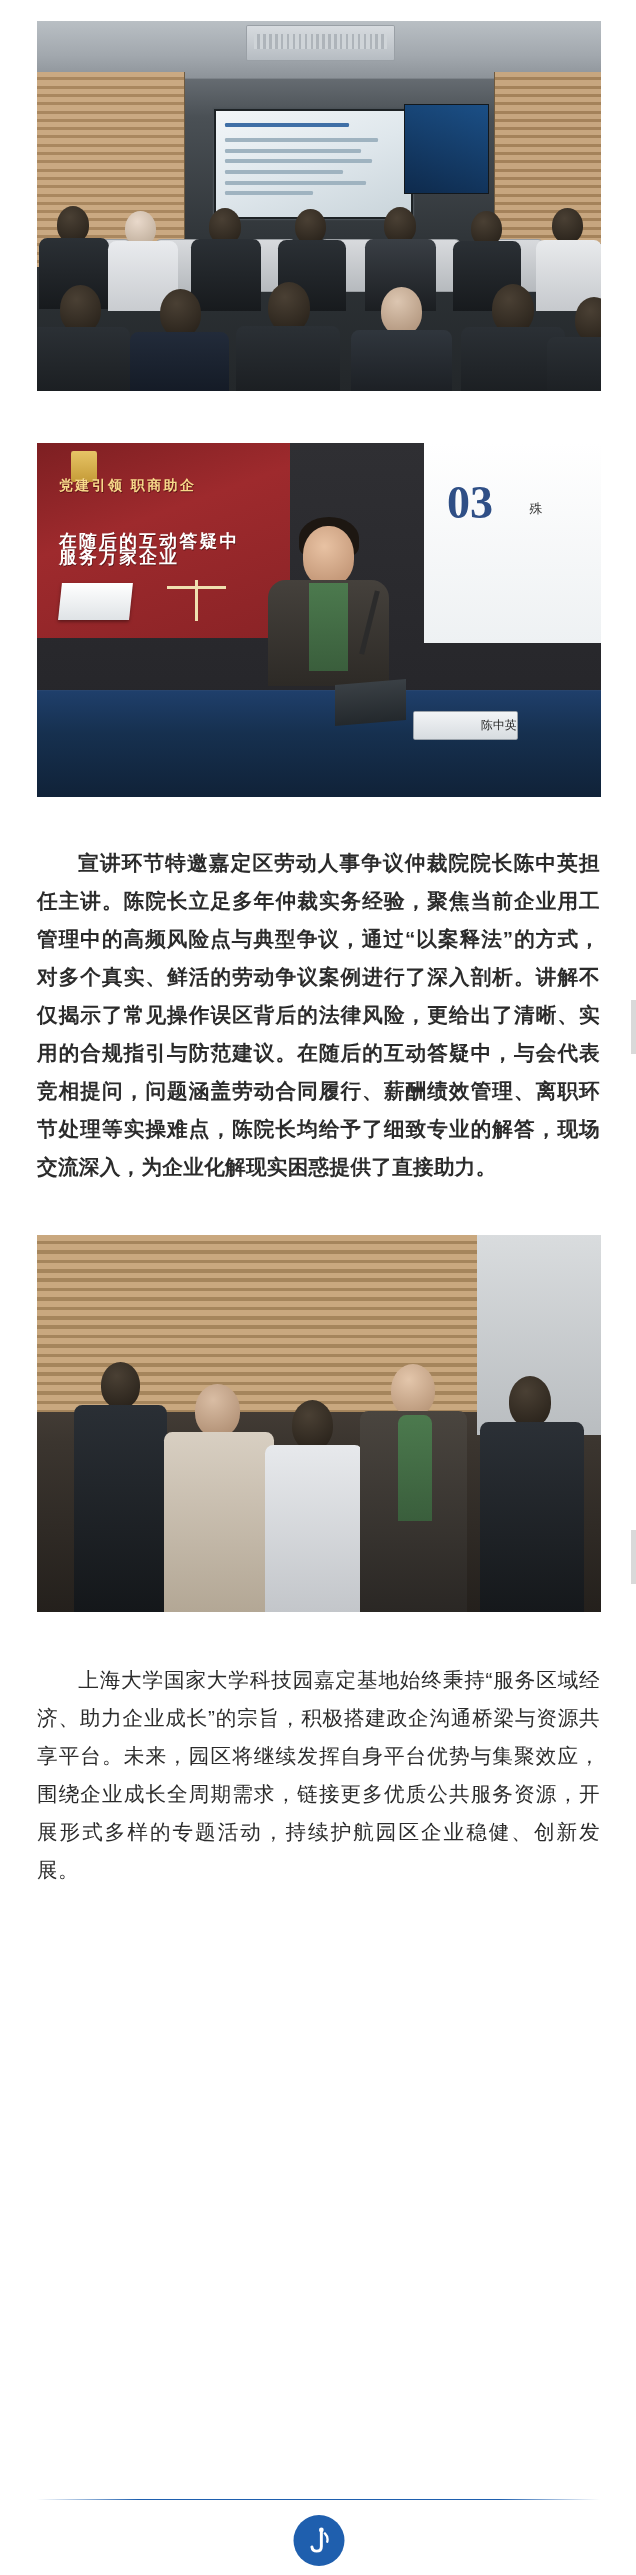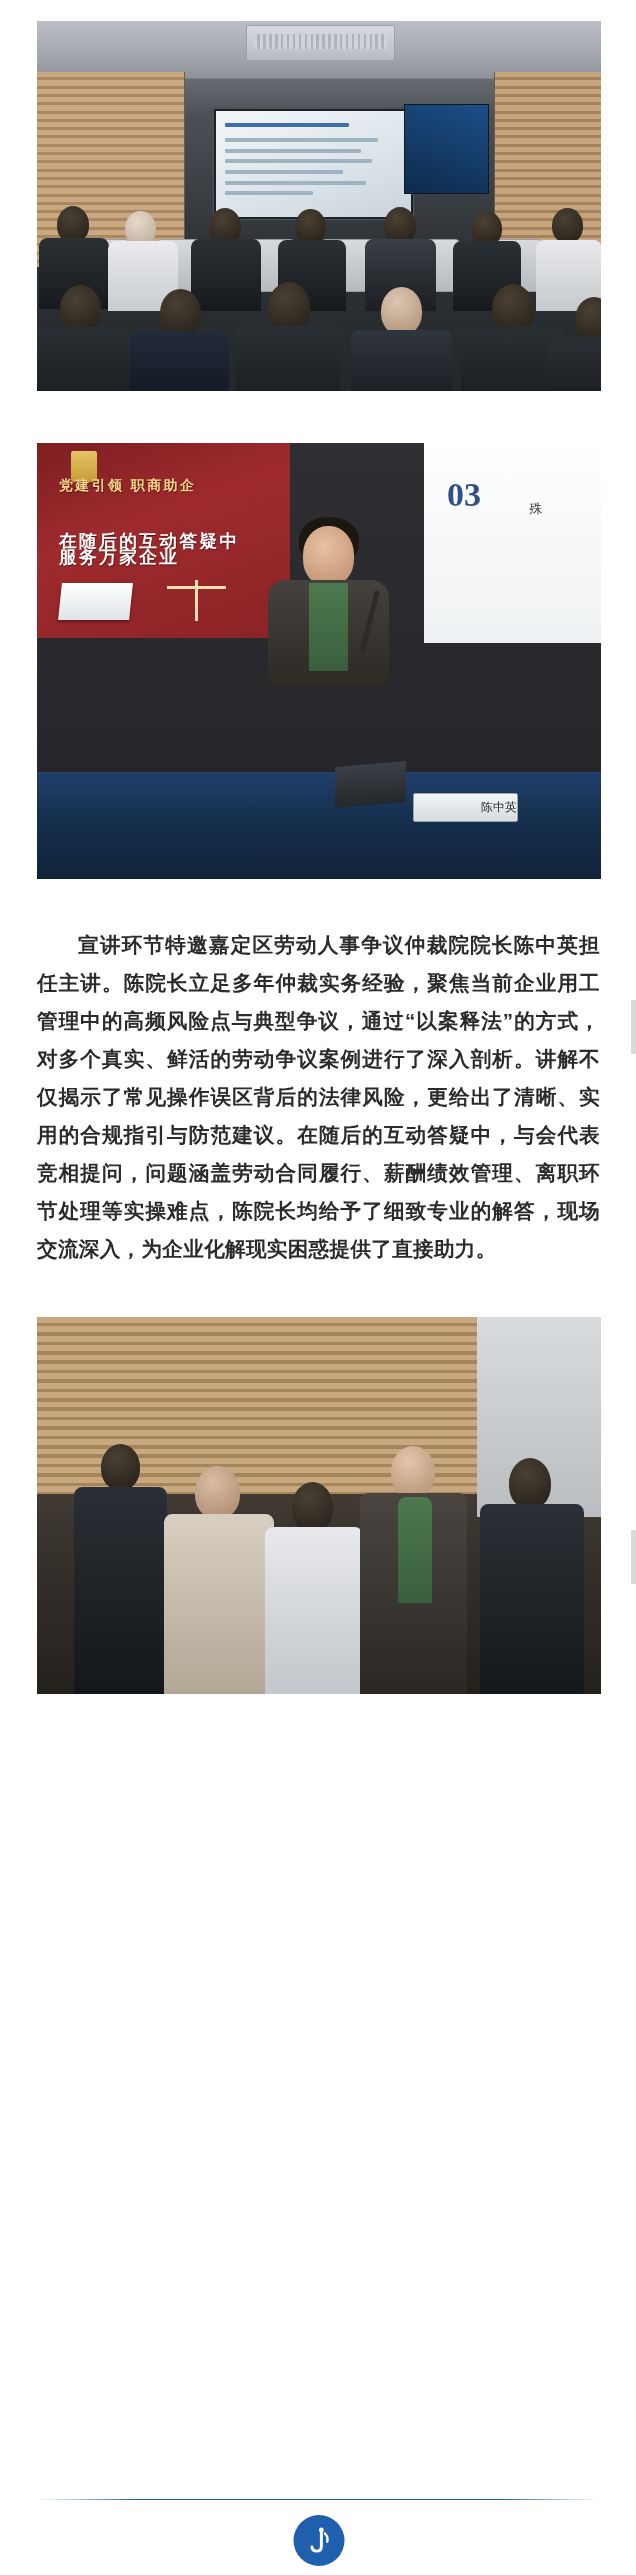--- a/index.html
+++ b/index.html
@@ -28,21 +28,21 @@
   }
   
   .photo {
     position: relative;
     width: 564px;
     margin: 0 auto;
     overflow: hidden;
     background: #2a2a2a;
   }
   .photo-1 { height: 370px; margin-top: 21px; }
-  .photo-2 { height: 436px; }
+  .photo-2 { height: 354px; }
   .photo-3 { height: 377px; }
 
   
   .p1-bg {
     position: absolute; inset: 0;
     background:
       linear-gradient(180deg, #8a8f94 0%, #6f757b 12%, #4a5055 26%, #2f3438 60%, #23272a 100%);
   }
   .p1-ceiling {
     position: absolute; left: 0; top: 0; width: 100%; height: 57px;
@@ -134,21 +134,21 @@
   .p2-scale {
     position:absolute; left: 127px; top: 137px; width: 65px; height: 41px;
   }
   .p2-scale:before{ content:""; position:absolute; left:31px; top:0; width:3.5px; height:41px; background:#f0e0b0;}
   .p2-scale:after{ content:""; position:absolute; left:3.5px; top:5.9px; width:59px; height:2.9px; background:#f0e0b0;}
   .p2-screen {
     position:absolute; right:0; top:0; width: 177px; height: 200px;
     background: linear-gradient(180deg,#ffffff,#eef1f3);
   }
   .p2-screen .num {
-    position:absolute; left: 23.6px; top: 33px; font-size: 34px; color:#2f4f86; font-weight:bold;
+    position:absolute; left: 23.6px; top: 33px; font-size: 46px; color:#2f4f86; font-weight:bold;
     font-family: "Liberation Serif", serif;
   }
   .p2-screen .lbl { position:absolute; left: 106px; top: 57px; font-size: 13px; color:#333; }
   .p2-desk {
     position:absolute; left:0; right:0; bottom:0; height: 106px;
     background: linear-gradient(180deg,#1f3f6b 0%, #16304f 40%, #102238 100%);
     border-top: 1.8px solid #28456e;
   }
   .p2-nameplate {
     position:absolute; right: 83px; bottom: 57px; width: 103px; height: 27px;
@@ -360,20 +360,23 @@
     <div class="head" style="left:354px; top:129px; width:44px; height:52px; background:radial-gradient(circle at 40% 30%,#e3c6ab,#b08d6f);"></div>
     <div class="body" style="left:323px; top:176px; width:107px;height:202px; background:linear-gradient(180deg,#4a453f,#2a2724);"></div>
     <div class="body" style="left:361px; top:180px; width:34px; height:106px; background:linear-gradient(180deg,#4c7a4e,#3a5e3c);"></div>
 
     <div class="head" style="left:472px; top:141px; width:42px; height:51px;"></div>
     <div class="body" style="left:443px; top:187px; width:104px;height:190px; background:linear-gradient(180deg,#2b3036,#15181b);"></div>
   </div>
 
   <div class="gap-48"></div>
 
+  <div class="content">
+    <p class="para" style="text-indent: 2em;">上海大学国家大学科技园嘉定基地始终秉持“服务区域经济、助力企业成长”的宗旨，积极搭建政企沟通桥梁与资源共享平台。未来，园区将继续发挥自身平台优势与集聚效应，围绕企业成长全周期需求，链接更多优质公共服务资源，开展形式多样的专题活动，持续护航园区企业稳健、创新发展。</p>
+  </div>
 
   <div class="edge-tick" style="top:979px;"></div>
   <div class="edge-tick" style="top:1509px;"></div>
 
   <div class="footer">
     <div class="footer-rule"></div>
     <div class="footer-logo">
       <svg width="33" height="33" viewBox="0 0 56 56">
         <path d="M32 10 L32 38 Q32 46 24 46 Q17 46 16 39" stroke="#ffffff" stroke-width="5" fill="none" stroke-linecap="round"></path>
         <circle cx="32" cy="10" r="4" fill="#ffffff"></circle>

